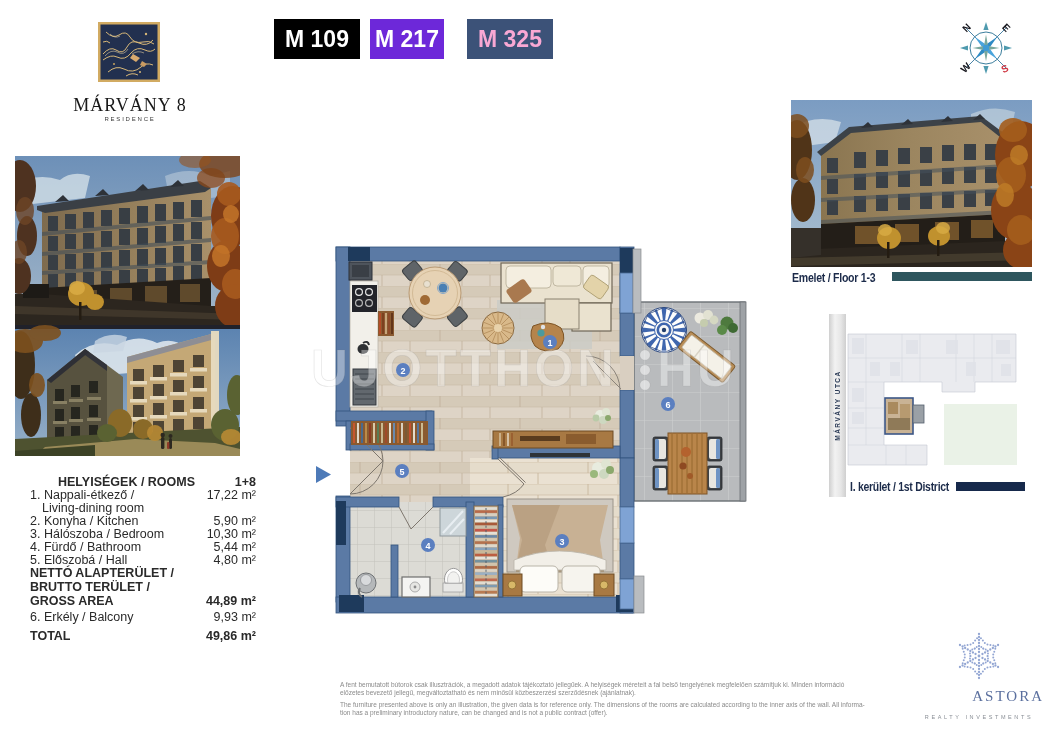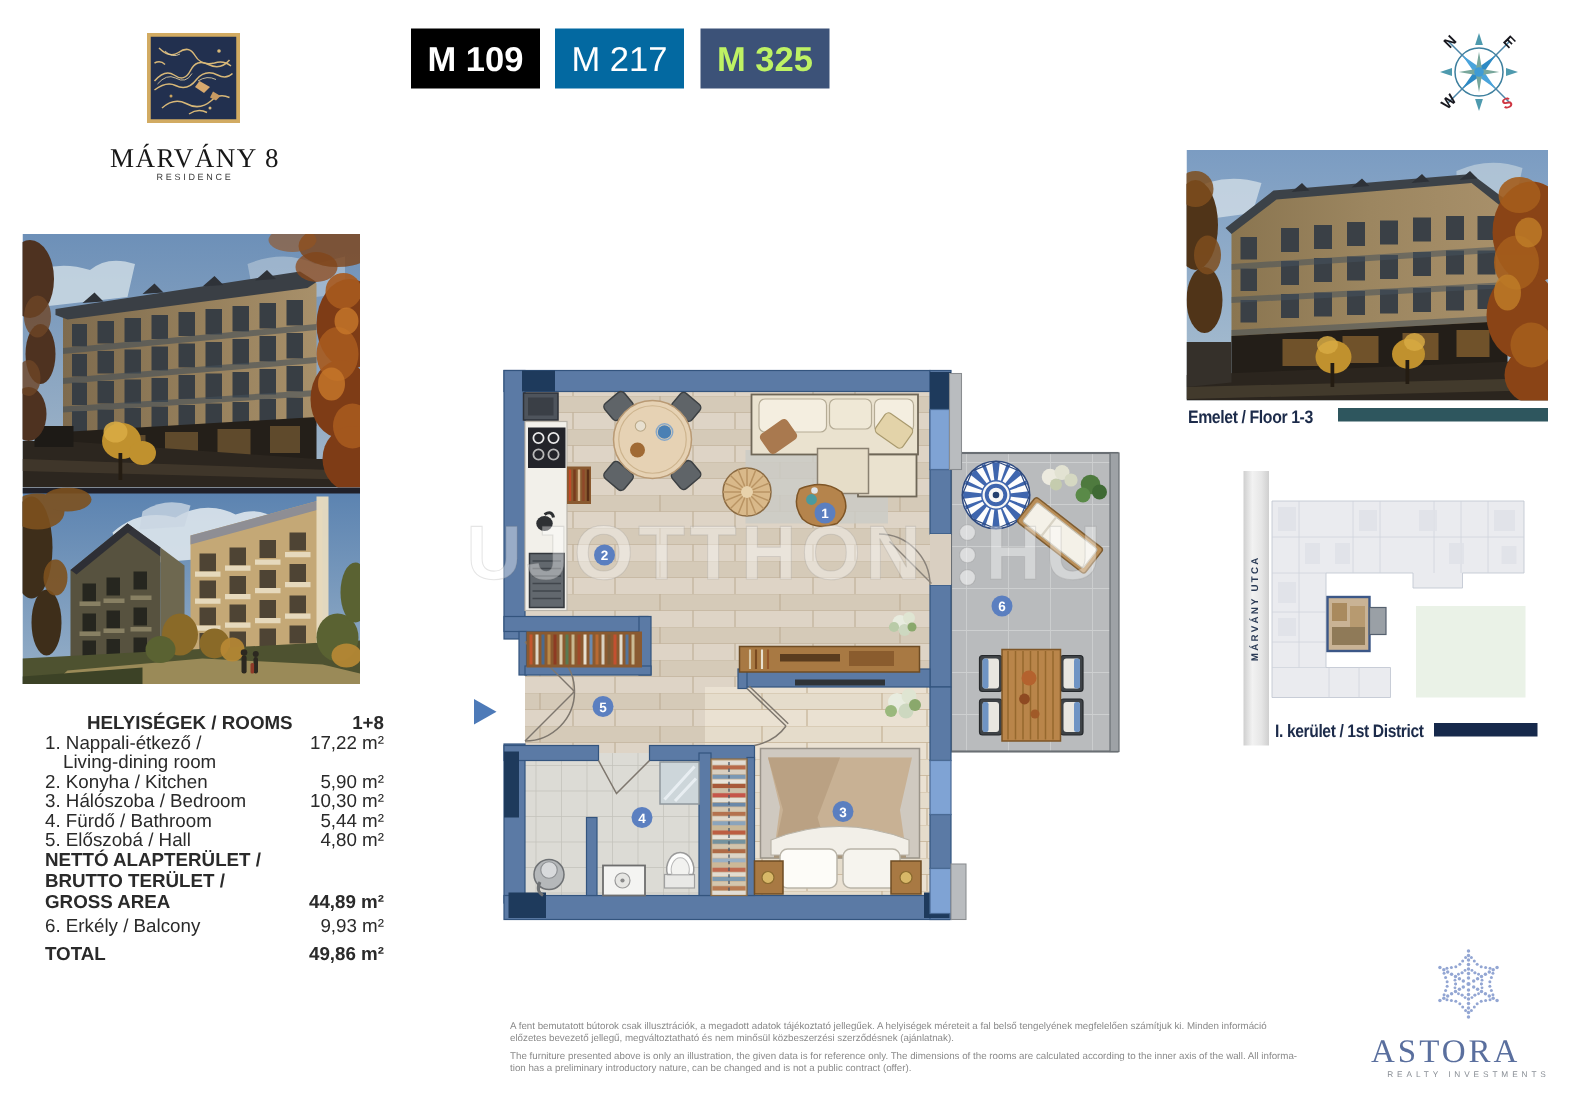--- a/index.html
+++ b/index.html
@@ -32,23 +32,23 @@
   <circle cx="18" cy="44" r="1" fill="#c9a35e"></circle>
   <circle cx="44" cy="52" r="1" fill="#d8b878"></circle>
 </svg>
 
 <div class="abs" style="left:40px;top:95px;width:180px;text-align:center;font-family:'Liberation Serif',serif;font-size:18px;letter-spacing:1px;color:#181818;">MÁRVÁNY 8</div>
 
 <div class="abs" style="left:40px;top:116px;width:180px;text-align:center;font-size:6px;letter-spacing:1.8px;color:#3a3a3a;">RESIDENCE</div>
 
 <div class="abs" style="left:274px;top:19px;width:86px;height:40px;background:#000000;color:#fff;font-weight:bold;font-size:23px;text-align:center;line-height:40px;">M 109</div>
 
-<div class="abs" style="left:370px;top:19px;width:86px;height:40px;background:#0369a1;color:#fff;font-weight:normal;font-size:23px;text-align:center;line-height:40px;">M 217</div>
-
-<div class="abs" style="left:467px;top:19px;width:86px;height:40px;background:#3c5278;color:#bef264;font-weight:bold;font-size:23px;text-align:center;line-height:40px;">M 325</div>
+<div class="abs" style="left:370px;top:19px;width:74px;height:40px;background:#6d28d9;color:#fff;font-weight:bold;font-size:23px;text-align:center;line-height:40px;">M 217</div>
+
+<div class="abs" style="left:467px;top:19px;width:86px;height:40px;background:#3c5278;color:#f9a8d4;font-weight:bold;font-size:23px;text-align:center;line-height:40px;">M 325</div>
 
 <svg class="abs" style="left:952px;top:14px" width="68" height="68" viewBox="-34 -34 68 68">
   <g>
     <circle cx="0" cy="0" r="16" fill="none" stroke="#3d7f9e" stroke-width="1"></circle>
     <path d="M-20.5 -20.5 L20.5 20.5 M20.5 -20.5 L-20.5 20.5" stroke="#4c85a8" stroke-width="1"></path>
     <path d="M0 -26 L2.6 -18 L-2.6 -18 Z" fill="#4e9aae"></path>
     <path d="M0 26 L2.6 18 L-2.6 18 Z" fill="#4e9aae"></path>
     <path d="M-26 0 L-18 -2.6 L-18 2.6 Z" fill="#4e9aae"></path>
     <path d="M26 0 L18 -2.6 L18 2.6 Z" fill="#4e9aae"></path>
     <path d="M-11.3 -11.3 L-1.2 -4.2 L0 0 L-4.2 -1.2 Z" fill="#4aa4dc"></path>
@@ -998,21 +998,21 @@
     <circle cx="8.46" cy="-11.56" r="1.0"></circle>
     <circle cx="14.24" cy="-1.54" r="1.0"></circle>
     <circle cx="6.71" cy="-6.53" r="0.95"></circle>
     <circle cx="9.01" cy="-2.55" r="0.95"></circle>
     <circle cx="4.36" cy="-7.38" r="0.95"></circle>
     <circle cx="8.57" cy="-0.08" r="0.95"></circle>
     <circle cx="0" cy="0" r="1.4"></circle>
   </g>
 </svg>
 
-<div class="abs" style="left:914px;top:688px;width:130px;text-align:left;font-family:'Liberation Serif',serif;font-size:22px;letter-spacing:2px;color:#5a6f9e;">ASTORA</div>
+<div class="abs" style="left:914px;top:688px;width:130px;text-align:right;font-family:'Liberation Serif',serif;font-size:15px;letter-spacing:2px;color:#5a6f9e;">ASTORA</div>
 
 <div class="abs" style="left:914px;top:714px;width:130px;text-align:center;font-size:5.5px;letter-spacing:2.6px;color:#8a8f96;">REALTY INVESTMENTS</div>
 
 <div class="abs" style="left:340px;top:681px;width:600px;font-size:6.5px;line-height:8px;color:#8a8a8a;white-space:nowrap;">
   A fent bemutatott bútorok csak illusztrációk, a megadott adatok tájékoztató jellegűek. A helyiségek méreteit a fal belső tengelyének megfelelően számítjuk ki. Minden információ<br>
   előzetes bevezető jellegű, megváltoztatható és nem minősül közbeszerzési szerződésnek (ajánlatnak).
 </div>
 <div class="abs" style="left:340px;top:701px;width:600px;font-size:6.5px;line-height:8px;color:#8a8a8a;white-space:nowrap;">
   The furniture presented above is only an illustration, the given data is for reference only. The dimensions of the rooms are calculated according to the inner axis of the wall. All informa-<br>
   tion has a preliminary introductory nature, can be changed and is not a public contract (offer).

